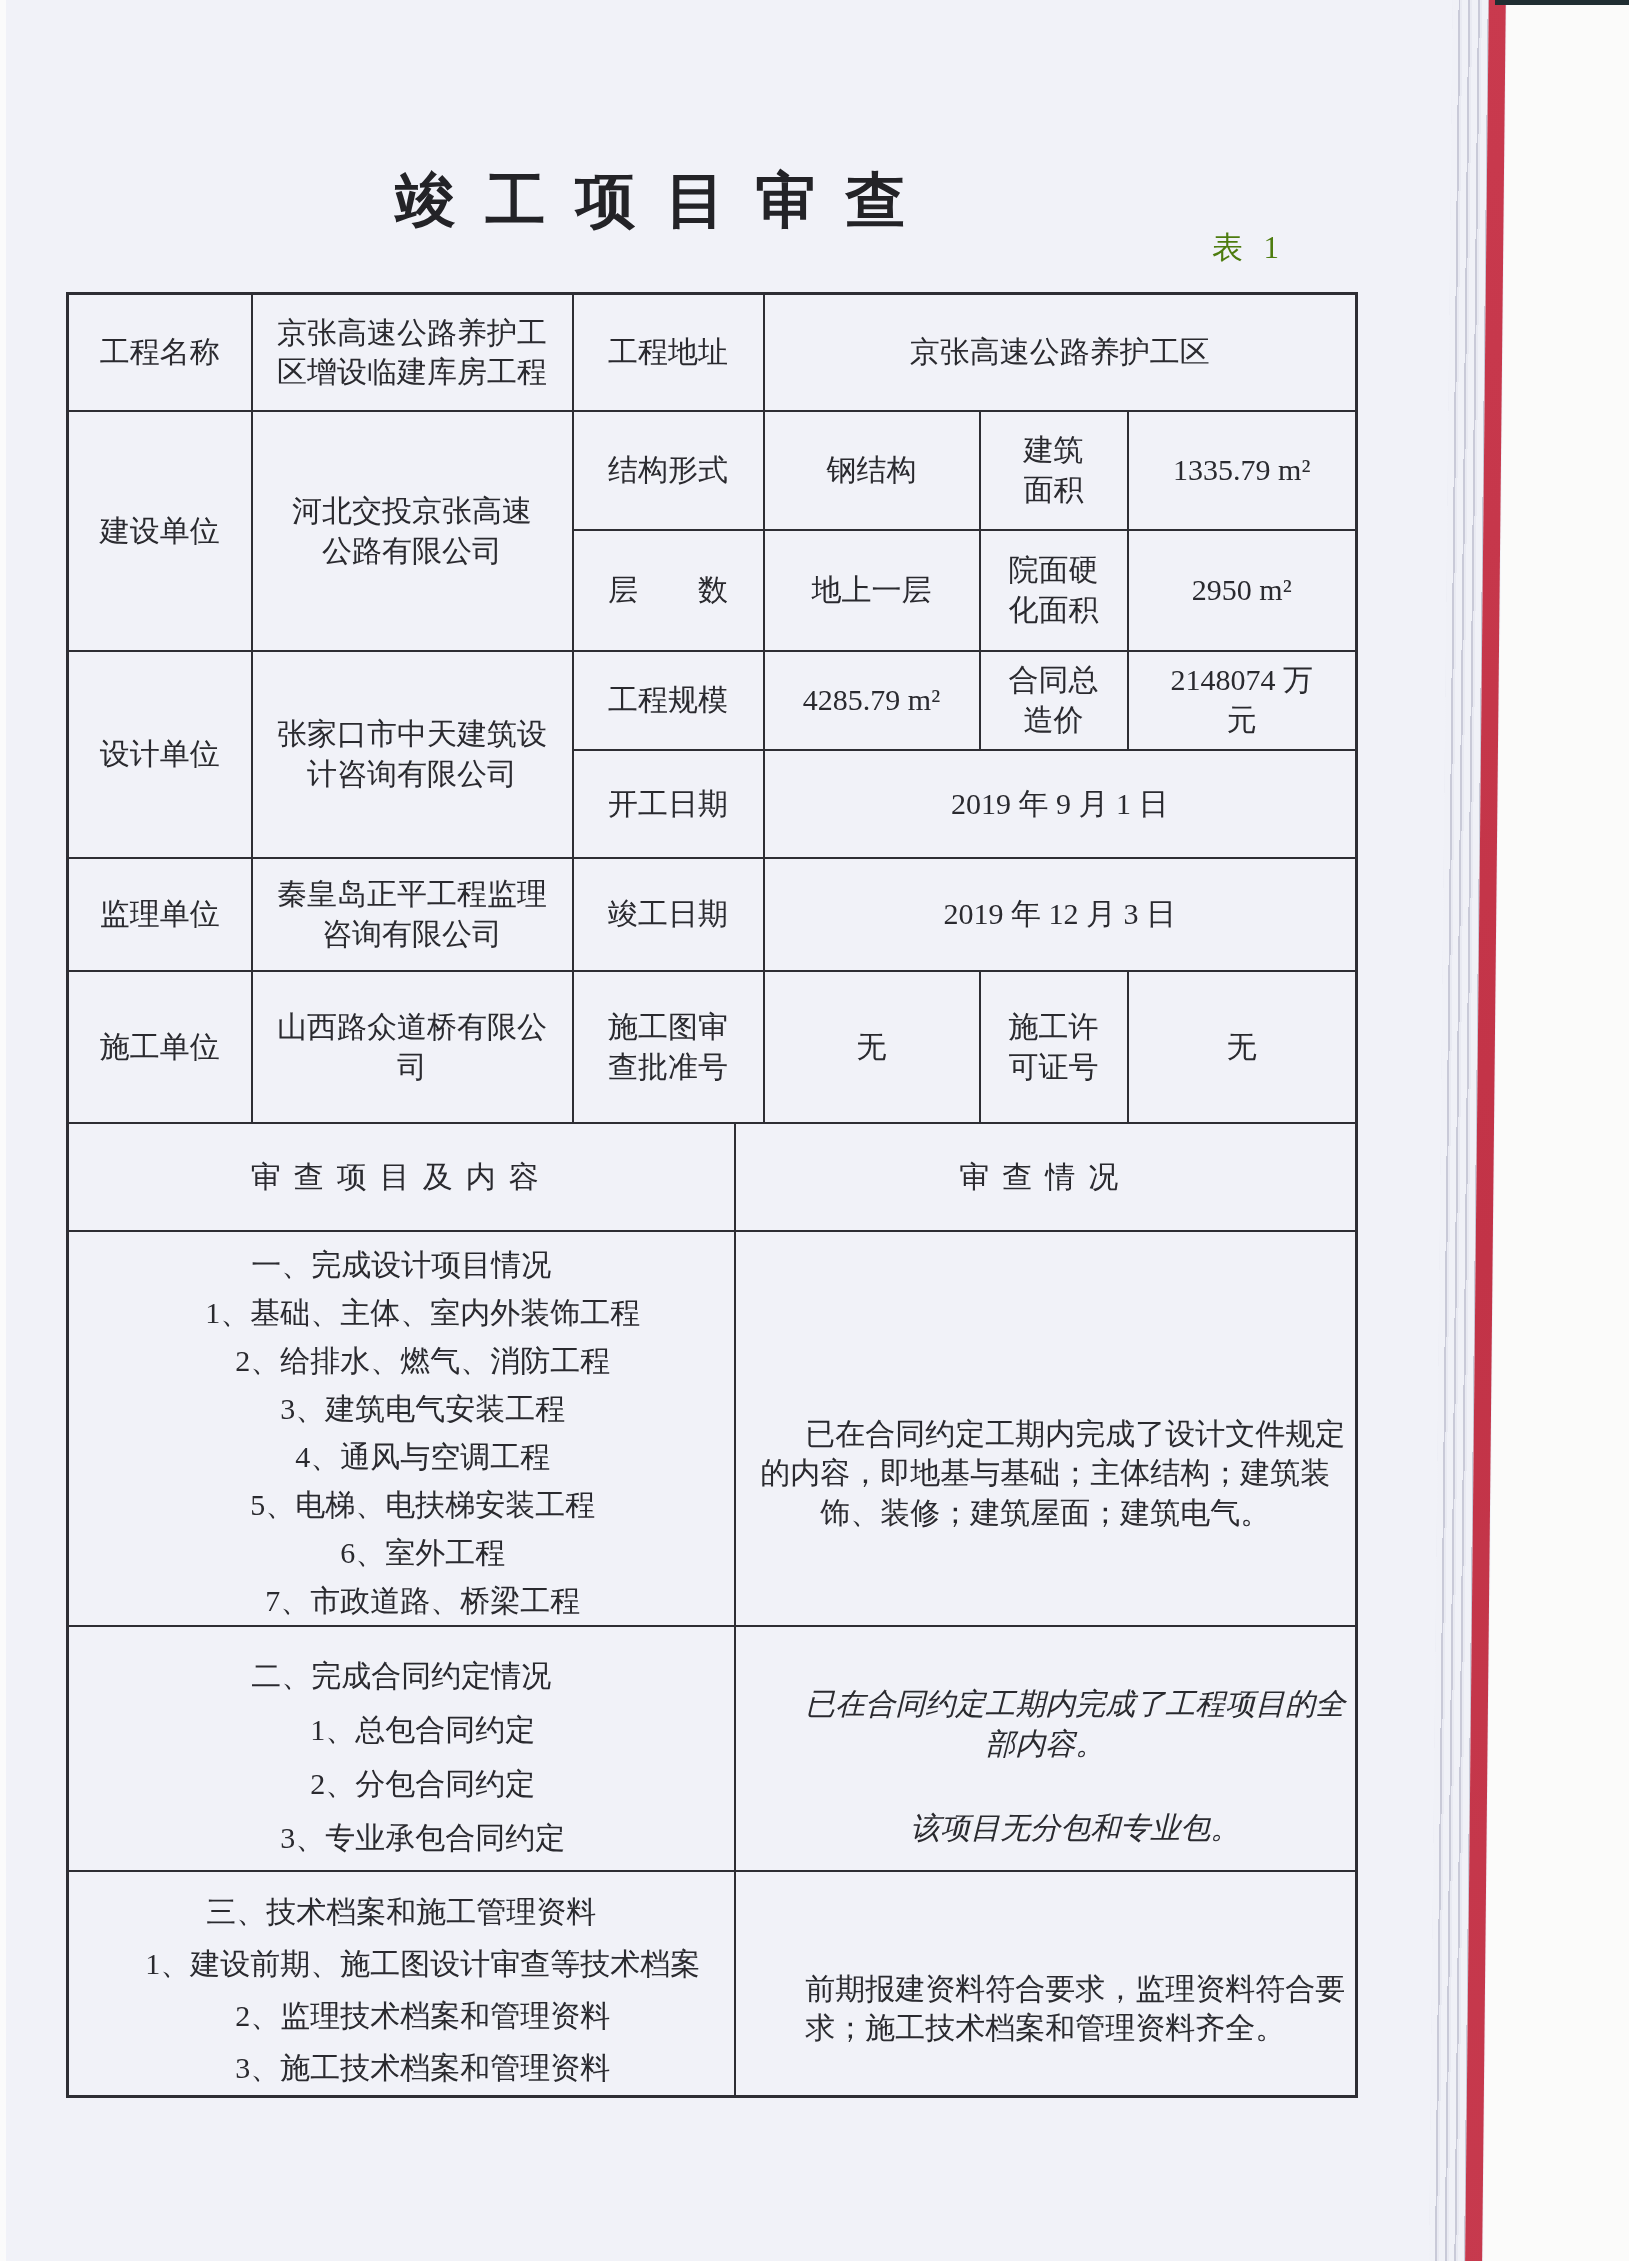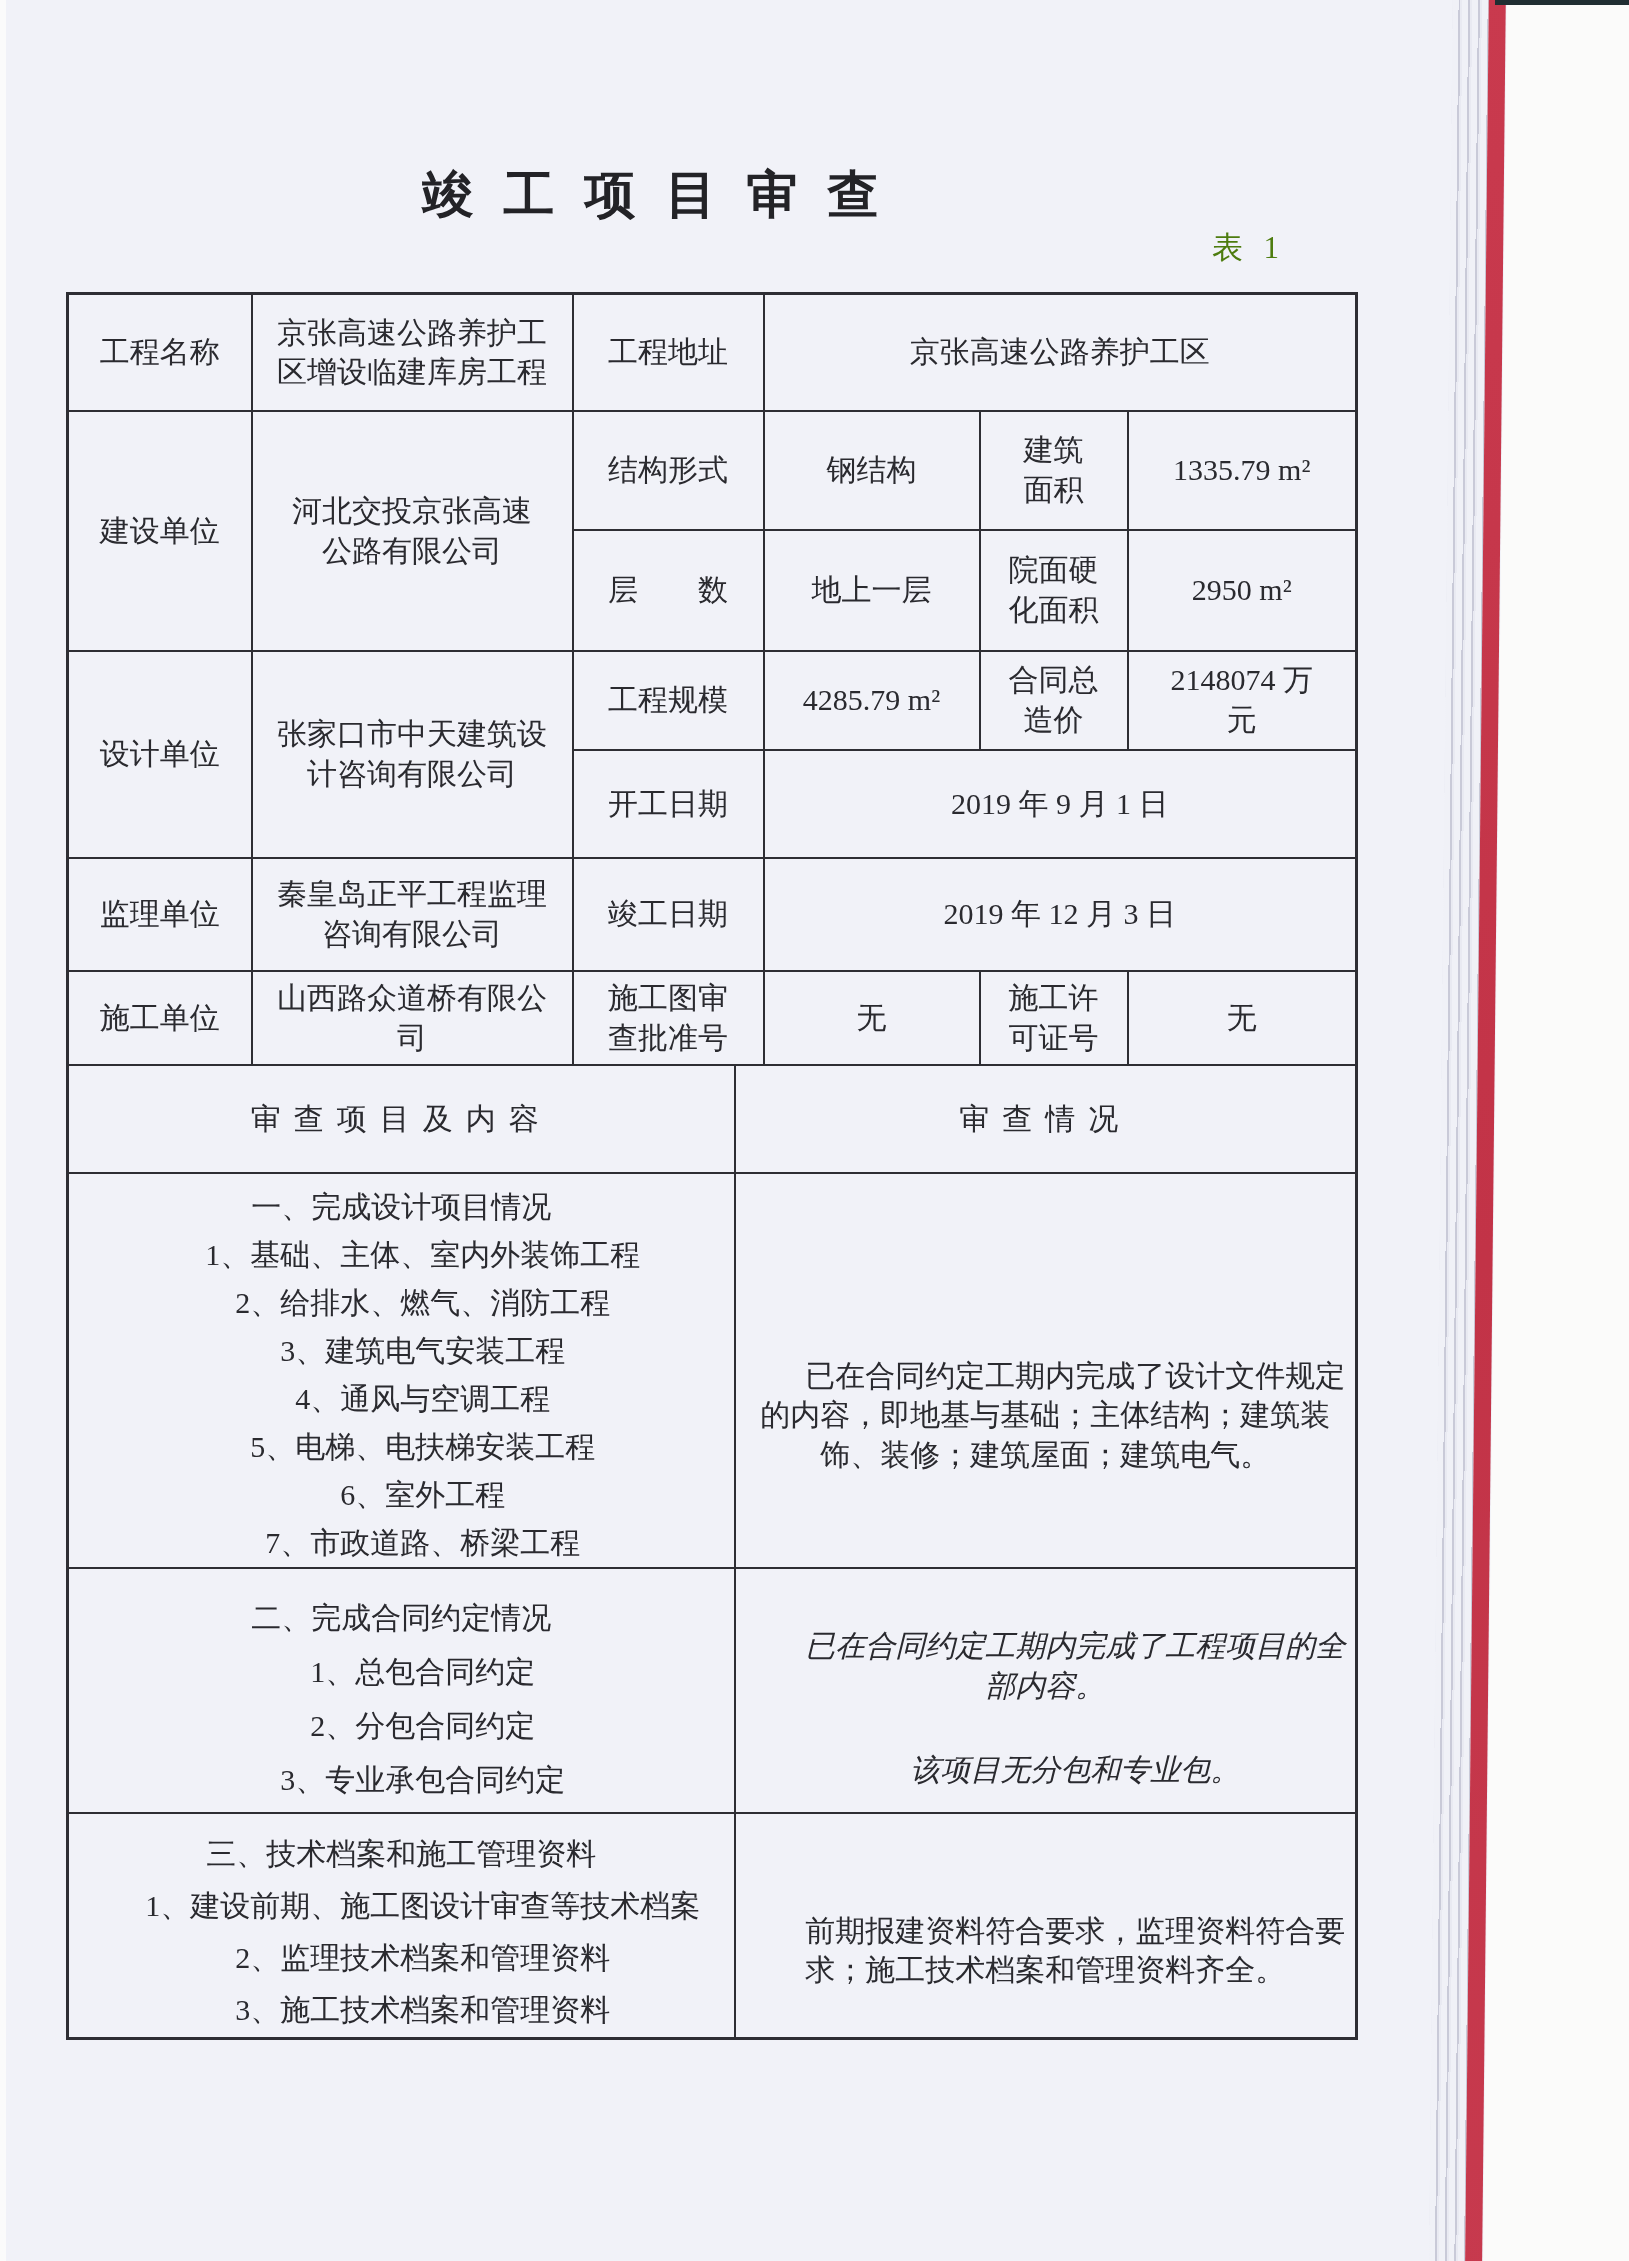--- a/index.html
+++ b/index.html
@@ -16,21 +16,21 @@
   .page-stack-lines{position:absolute;left:0;top:0;bottom:0;width:36px;
     background:repeating-linear-gradient(90deg,#f0f1f7 0 5.8px,#c9cad8 5.8px 7.7px,#e9eaf2 7.7px 9.7px);}
   .binding-red{position:absolute;left:36px;top:0;bottom:0;width:17.4px;
     background:linear-gradient(180deg,#c93a4e 0%,#c23347 55%,#c73a4e 100%);}
   .scanner-white{position:absolute;left:54px;right:0;top:0;bottom:0;background:#fbfbfa;}
   .corner-dark{position:absolute;top:0;left:1495px;width:135px;height:5.2px;background:#202e32;}
 
   
   .doc-title{
     position:absolute;top:161px;left:68px;width:1135px;
-    text-align:center;font-size:51px;font-weight:bold;
+    text-align:center;font-size:60px;font-weight:bold;
     letter-spacing:30px;padding-left:30px;color:#232327;
   }
   .table-note{
     position:absolute;top:227px;left:1212px;width:142px;
     font-size:31px;letter-spacing:6.4px;color:#4d7c0f;
   }
 
   
   .form-wrap{position:absolute;left:66px;top:292px;}
   table.form{
@@ -39,21 +39,21 @@
   }
   table.form td{
     border:2.6px solid #2e2e34;padding:0;
     text-align:center;vertical-align:middle;
     font-size:30px;line-height:1.32;color:#2a2a2f;
   }
   td.pre{white-space:pre-line;}
   td.lbl{font-size:31px;}
   tr.r1{height:117px;} tr.r2{height:119px;} tr.r3{height:121px;}
   tr.r4{height:99px;} tr.r5{height:108px;} tr.r6{height:113px;}
-  tr.r7{height:94px;margin-top:36px;} tr.rh{height:108px;}
+  tr.r7{height:152px;margin-top:36px;} tr.rh{height:108px;}
   tr.s1{height:388px;} tr.s2{height:245px;} tr.s3{height:226px;}
 
   td.hdr{font-size:32px;letter-spacing:13px;padding-left:13px;}
 
   td.sec-left{
     text-align:left;vertical-align:top;
     padding:7.7px 5.2px 0 14px;font-size:30px;
   }
   td.sec-right{
     text-align:left;vertical-align:top;

